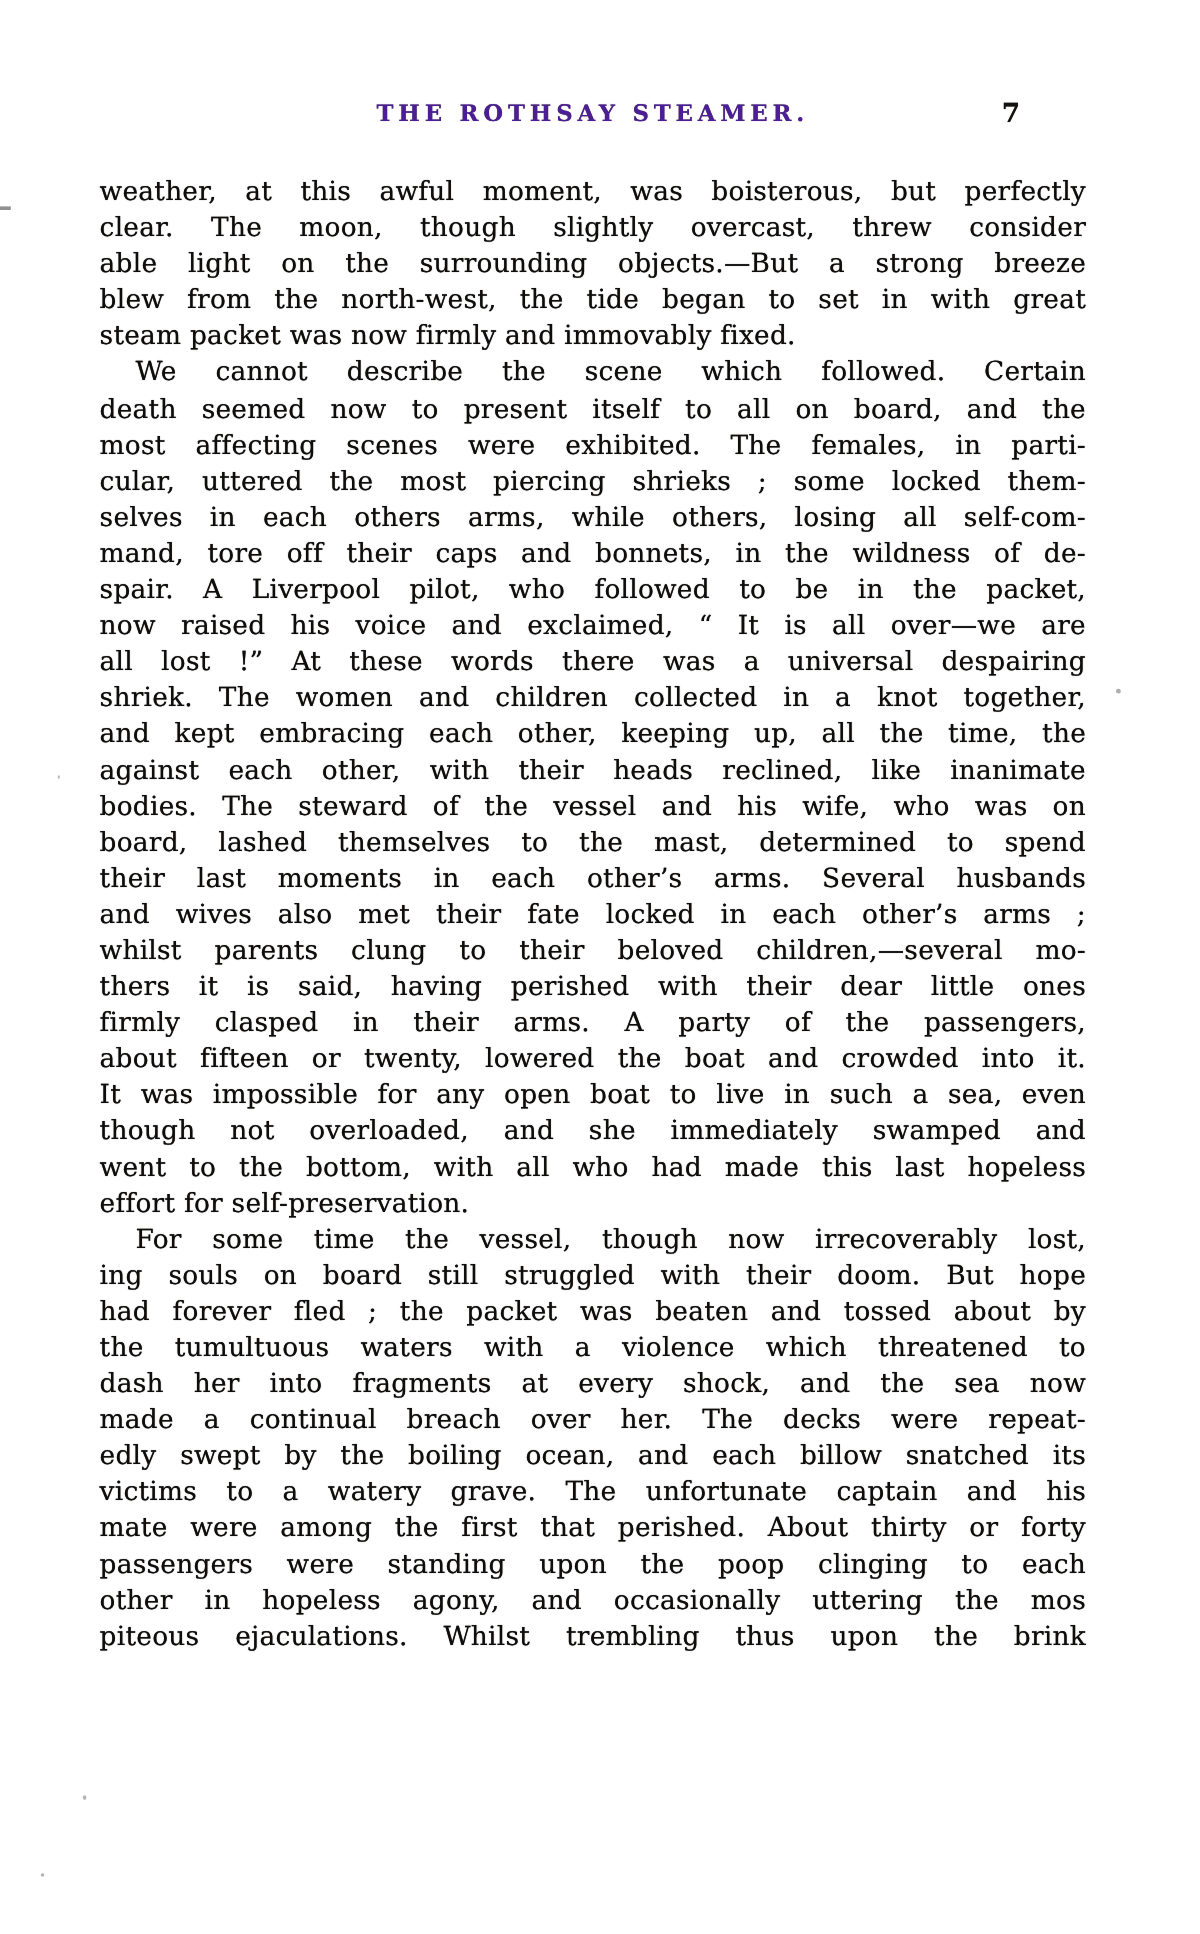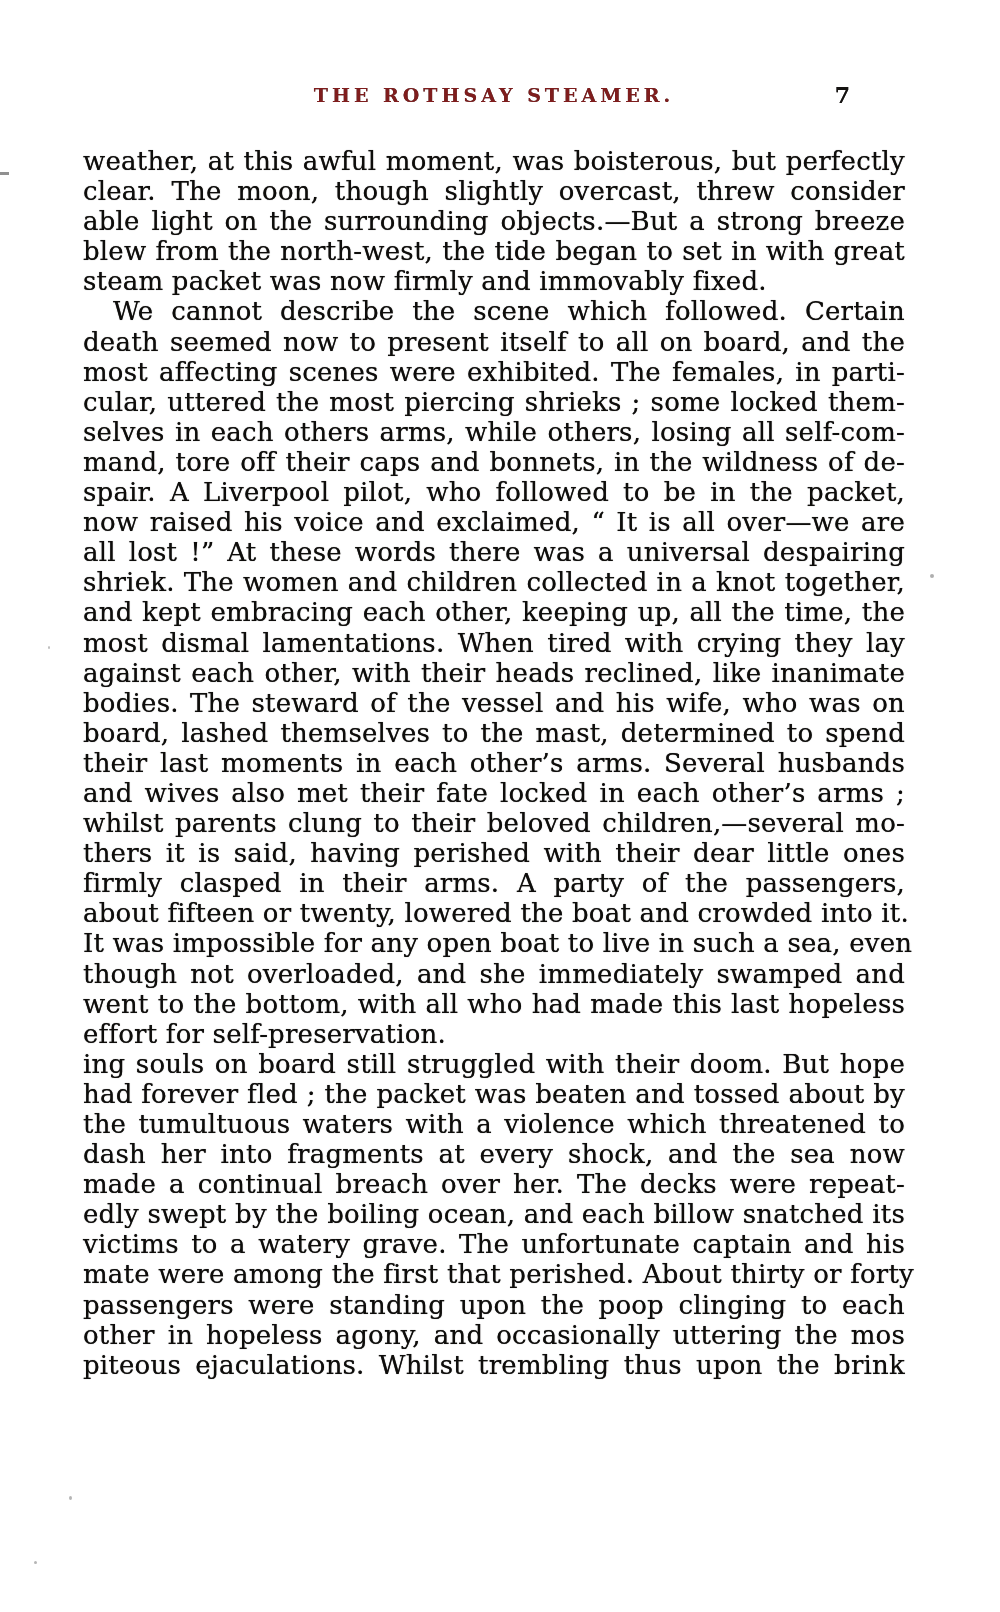--- a/index.html
+++ b/index.html
@@ -22,42 +22,42 @@
     left: 83px;
     width: 822px;
     height: 26px;
   }
   .running-header {
     display: block;
     text-align: center;
     font-size: 19px;
     font-weight: bold;
     letter-spacing: 4px;
-    color: #7f1d1d;
+    color: #4c1d95;
     text-shadow: 0 0 0.6px rgba(20,18,16,0.75);
   }
   .page-number {
     position: absolute;
     top: -2px;
     right: 55px;
     font-size: 22px;
     font-weight: bold;
     color: #141210;
     text-shadow: 0 0 0.6px rgba(20,18,16,0.75);
   }
   .body-text {
     position: absolute;
     top: 146px;
     left: 83px;
     width: 822px;
   }
   .line {
     height: 30.1px;
     line-height: 30.1px;
-    font-size: 26px;
+    font-size: 22px;
     text-align: justify;
     text-align-last: justify;
     white-space: nowrap;
     text-shadow: 0 0 0.7px rgba(14,13,11,0.8);
     letter-spacing: 0.2px;
   }
   .line.indent {
     padding-left: 30px;
     box-sizing: border-box;
   }
@@ -96,34 +96,34 @@
       <div class="line">death seemed now to present itself to all on board, and the</div>
       <div class="line">most affecting scenes were exhibited. The females, in parti-</div>
       <div class="line">cular, uttered the most piercing shrieks ; some locked them-</div>
       <div class="line">selves in each others arms, while others, losing all self-com-</div>
       <div class="line">mand, tore off their caps and bonnets, in the wildness of de-</div>
       <div class="line">spair. A Liverpool pilot, who followed to be in the packet,</div>
       <div class="line">now raised his voice and exclaimed, “ It is all over—we are</div>
       <div class="line">all lost !” At these words there was a universal despairing</div>
       <div class="line">shriek. The women and children collected in a knot together,</div>
       <div class="line">and kept embracing each other, keeping up, all the time, the</div>
-      <div class="line">most dismal lamentations. When tired with crying they lay</div>
       <div class="line">against each other, with their heads reclined, like inanimate</div>
       <div class="line">bodies. The steward of the vessel and his wife, who was on</div>
       <div class="line">board, lashed themselves to the mast, determined to spend</div>
       <div class="line">their last moments in each other’s arms. Several husbands</div>
       <div class="line">and wives also met their fate locked in each other’s arms ;</div>
       <div class="line">whilst parents clung to their beloved children,—several mo-</div>
       <div class="line">thers it is said, having perished with their dear little ones</div>
       <div class="line">firmly clasped in their arms. A party of the passengers,</div>
       <div class="line">about fifteen or twenty, lowered the boat and crowded into it.</div>
       <div class="line">It was impossible for any open boat to live in such a sea, even</div>
       <div class="line">though not overloaded, and she immediately swamped and</div>
       <div class="line">went to the bottom, with all who had made this last hopeless</div>
       <div class="line short">effort for self-preservation.</div>
+      <div class="line indent">For some time the vessel, though now irrecoverably lost,</div>
       <div class="line">ing souls on board still struggled with their doom. But hope</div>
       <div class="line">had forever fled ; the packet was beaten and tossed about by</div>
       <div class="line">the tumultuous waters with a violence which threatened to</div>
       <div class="line">dash her into fragments at every shock, and the sea now</div>
       <div class="line">made a continual breach over her. The decks were repeat-</div>
       <div class="line">edly swept by the boiling ocean, and each billow snatched its</div>
       <div class="line">victims to a watery grave. The unfortunate captain and his</div>
       <div class="line">mate were among the first that perished. About thirty or forty</div>
       <div class="line">passengers were standing upon the poop clinging to each</div>
       <div class="line">other in hopeless agony, and occasionally uttering the mos</div>

